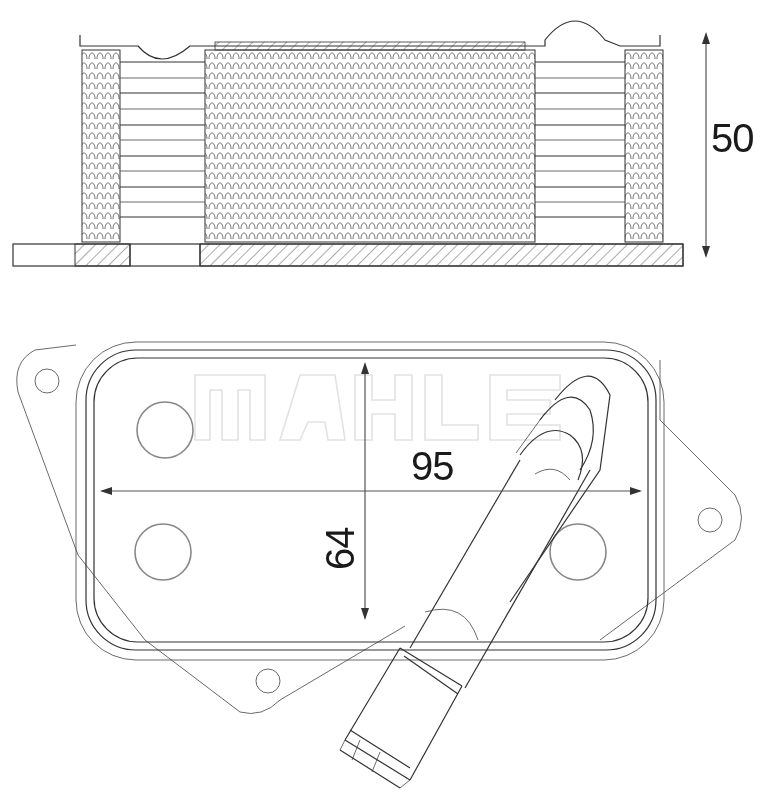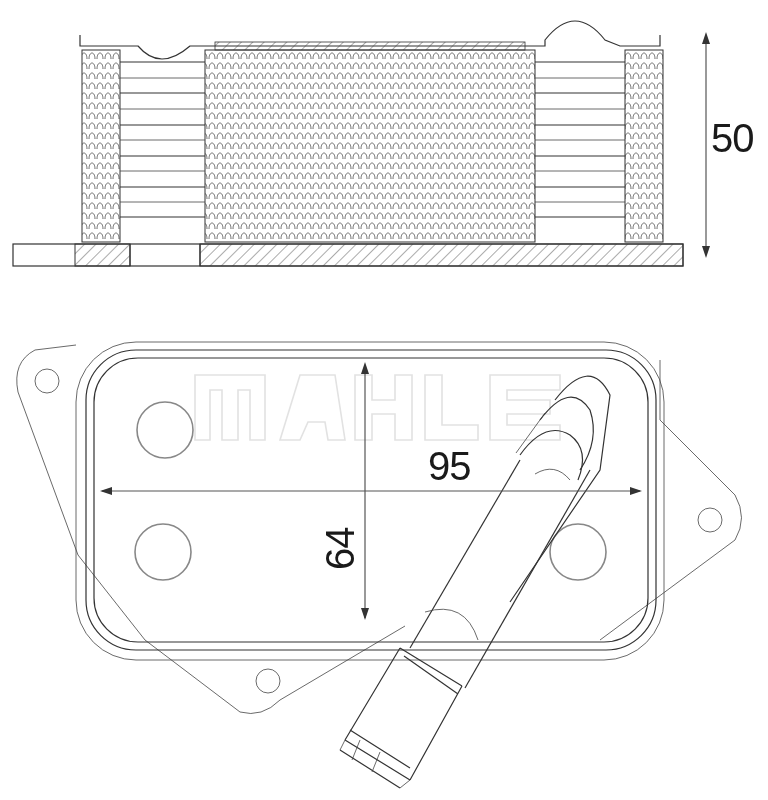--- a/index.html
+++ b/index.html
@@ -5,21 +5,21 @@
   html, body { margin: 0; padding: 0; background: #ffffff; }
   body { width: 768px; height: 800px; position: relative; overflow: hidden; font-family: "Liberation Sans", sans-serif; }
   svg { position: absolute; left: 0; top: 0; }
   .ln { fill: none; stroke: #333; stroke-width: 1.2; }
   .thin { fill: none; stroke: #444; stroke-width: 0.8; }
   .gray { fill: none; stroke: #888; stroke-width: 1.6; }
   .dim { fill: none; stroke: #555; stroke-width: 1.2; }
   .wm { fill: none; stroke: #e2e2e2; stroke-width: 1.6; }
   .dim-label { position: absolute; font-size: 40px; color: #1a1a1a; line-height: 1; letter-spacing: -1px; }
   #lbl-50 { left: 711px; top: 118px; }
-  #lbl-95 { left: 428px; top: 446px; }
+  #lbl-95 { left: 411px; top: 446px; }
   #lbl-64 { left: 320px; top: 570px; transform: rotate(-90deg); transform-origin: left top; }
 </style>
 </head>
 <body>
 
 <svg width="768" height="800" viewBox="0 0 768 800">
   <defs>
     <pattern id="hatch" width="8" height="8" patternUnits="userSpaceOnUse" patternTransform="rotate(45)">
       <line x1="0" y1="0" x2="0" y2="8" stroke="#444" stroke-width="0.9"></line>
     </pattern>

